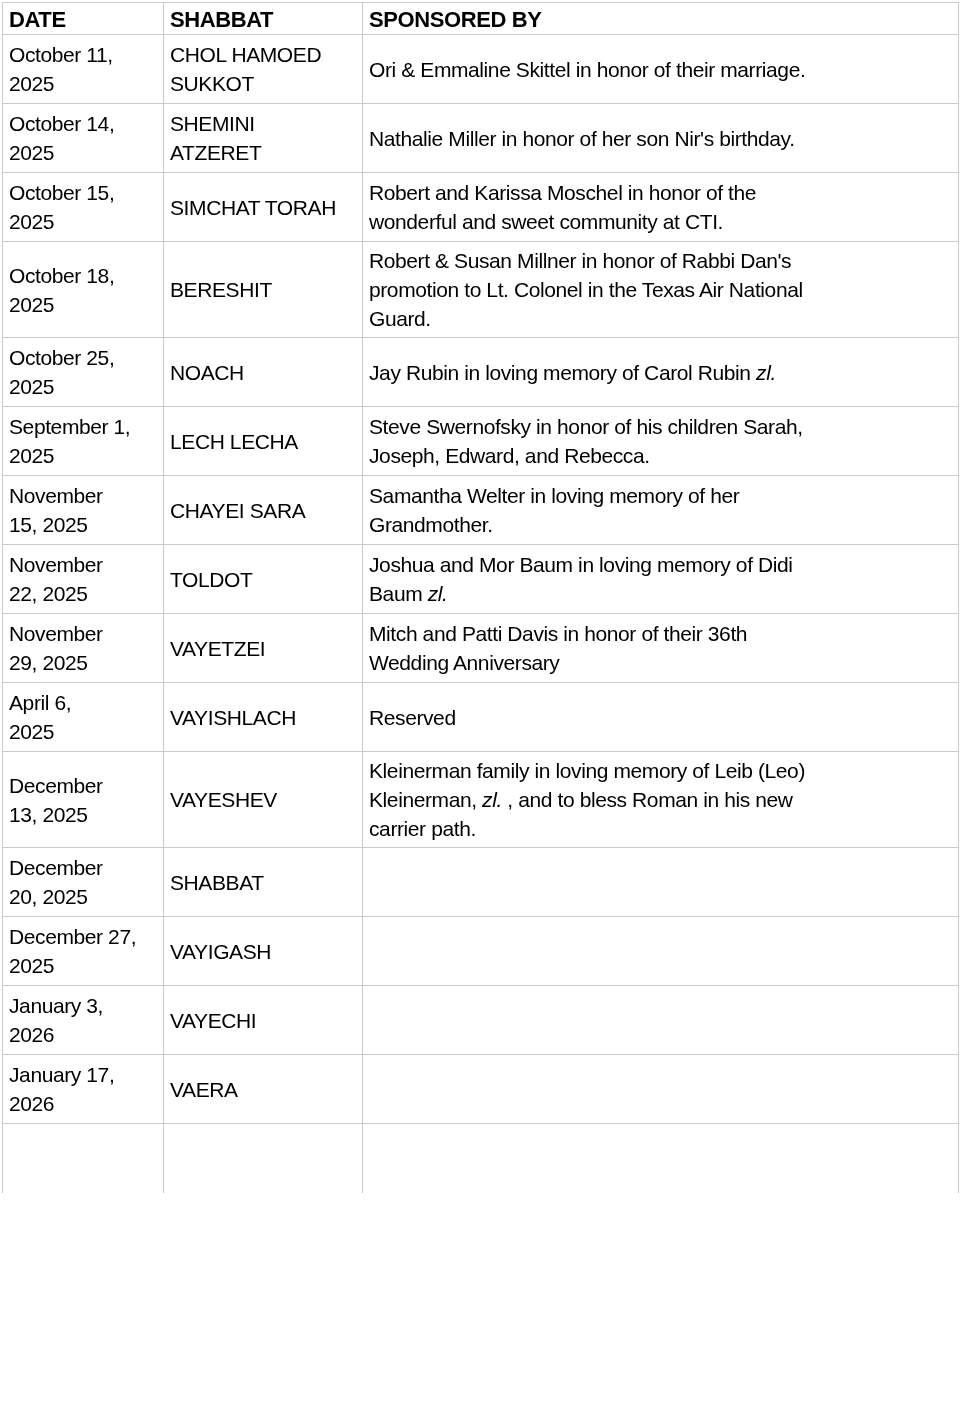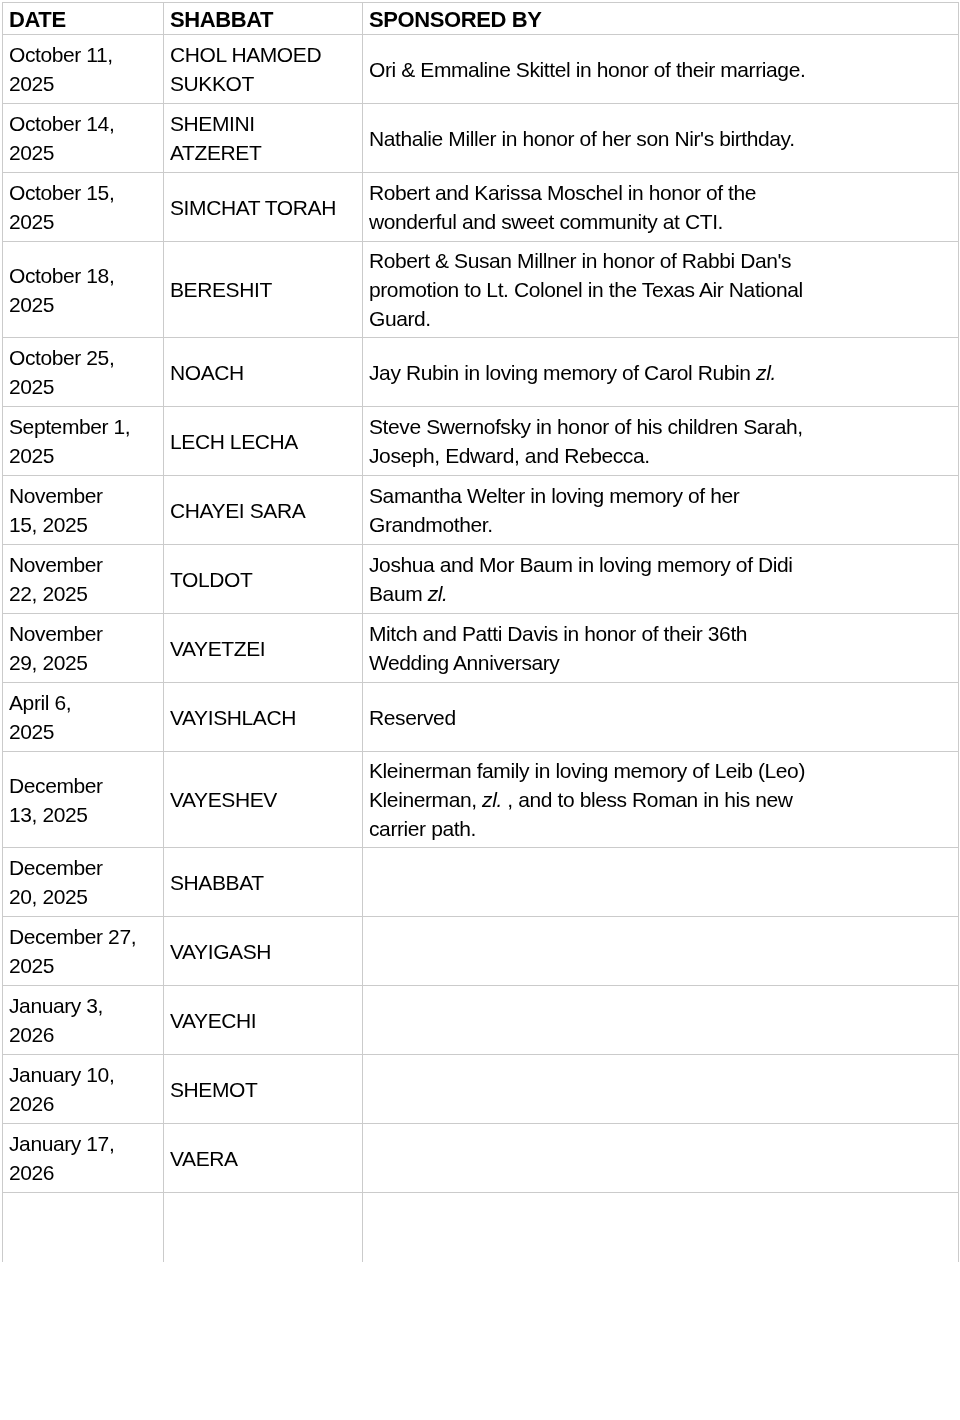--- a/index.html
+++ b/index.html
@@ -157,26 +157,20 @@
         <td><span>VAYIGASH</span></td>
         <td></td>
       </tr>
       <tr>
         <td><span>January 3,
 2026</span></td>
         <td><span>VAYECHI</span></td>
         <td></td>
       </tr>
       <tr>
-        <td><span>January 10,
-2026</span></td>
-        <td><span>SHEMOT</span></td>
-        <td></td>
-      </tr>
-      <tr>
         <td><span>January 17,
 2026</span></td>
         <td><span>VAERA</span></td>
         <td></td>
       </tr>
     </tbody>
   <tbody>
     <tr class="sliver">
       <td></td>
       <td></td>

